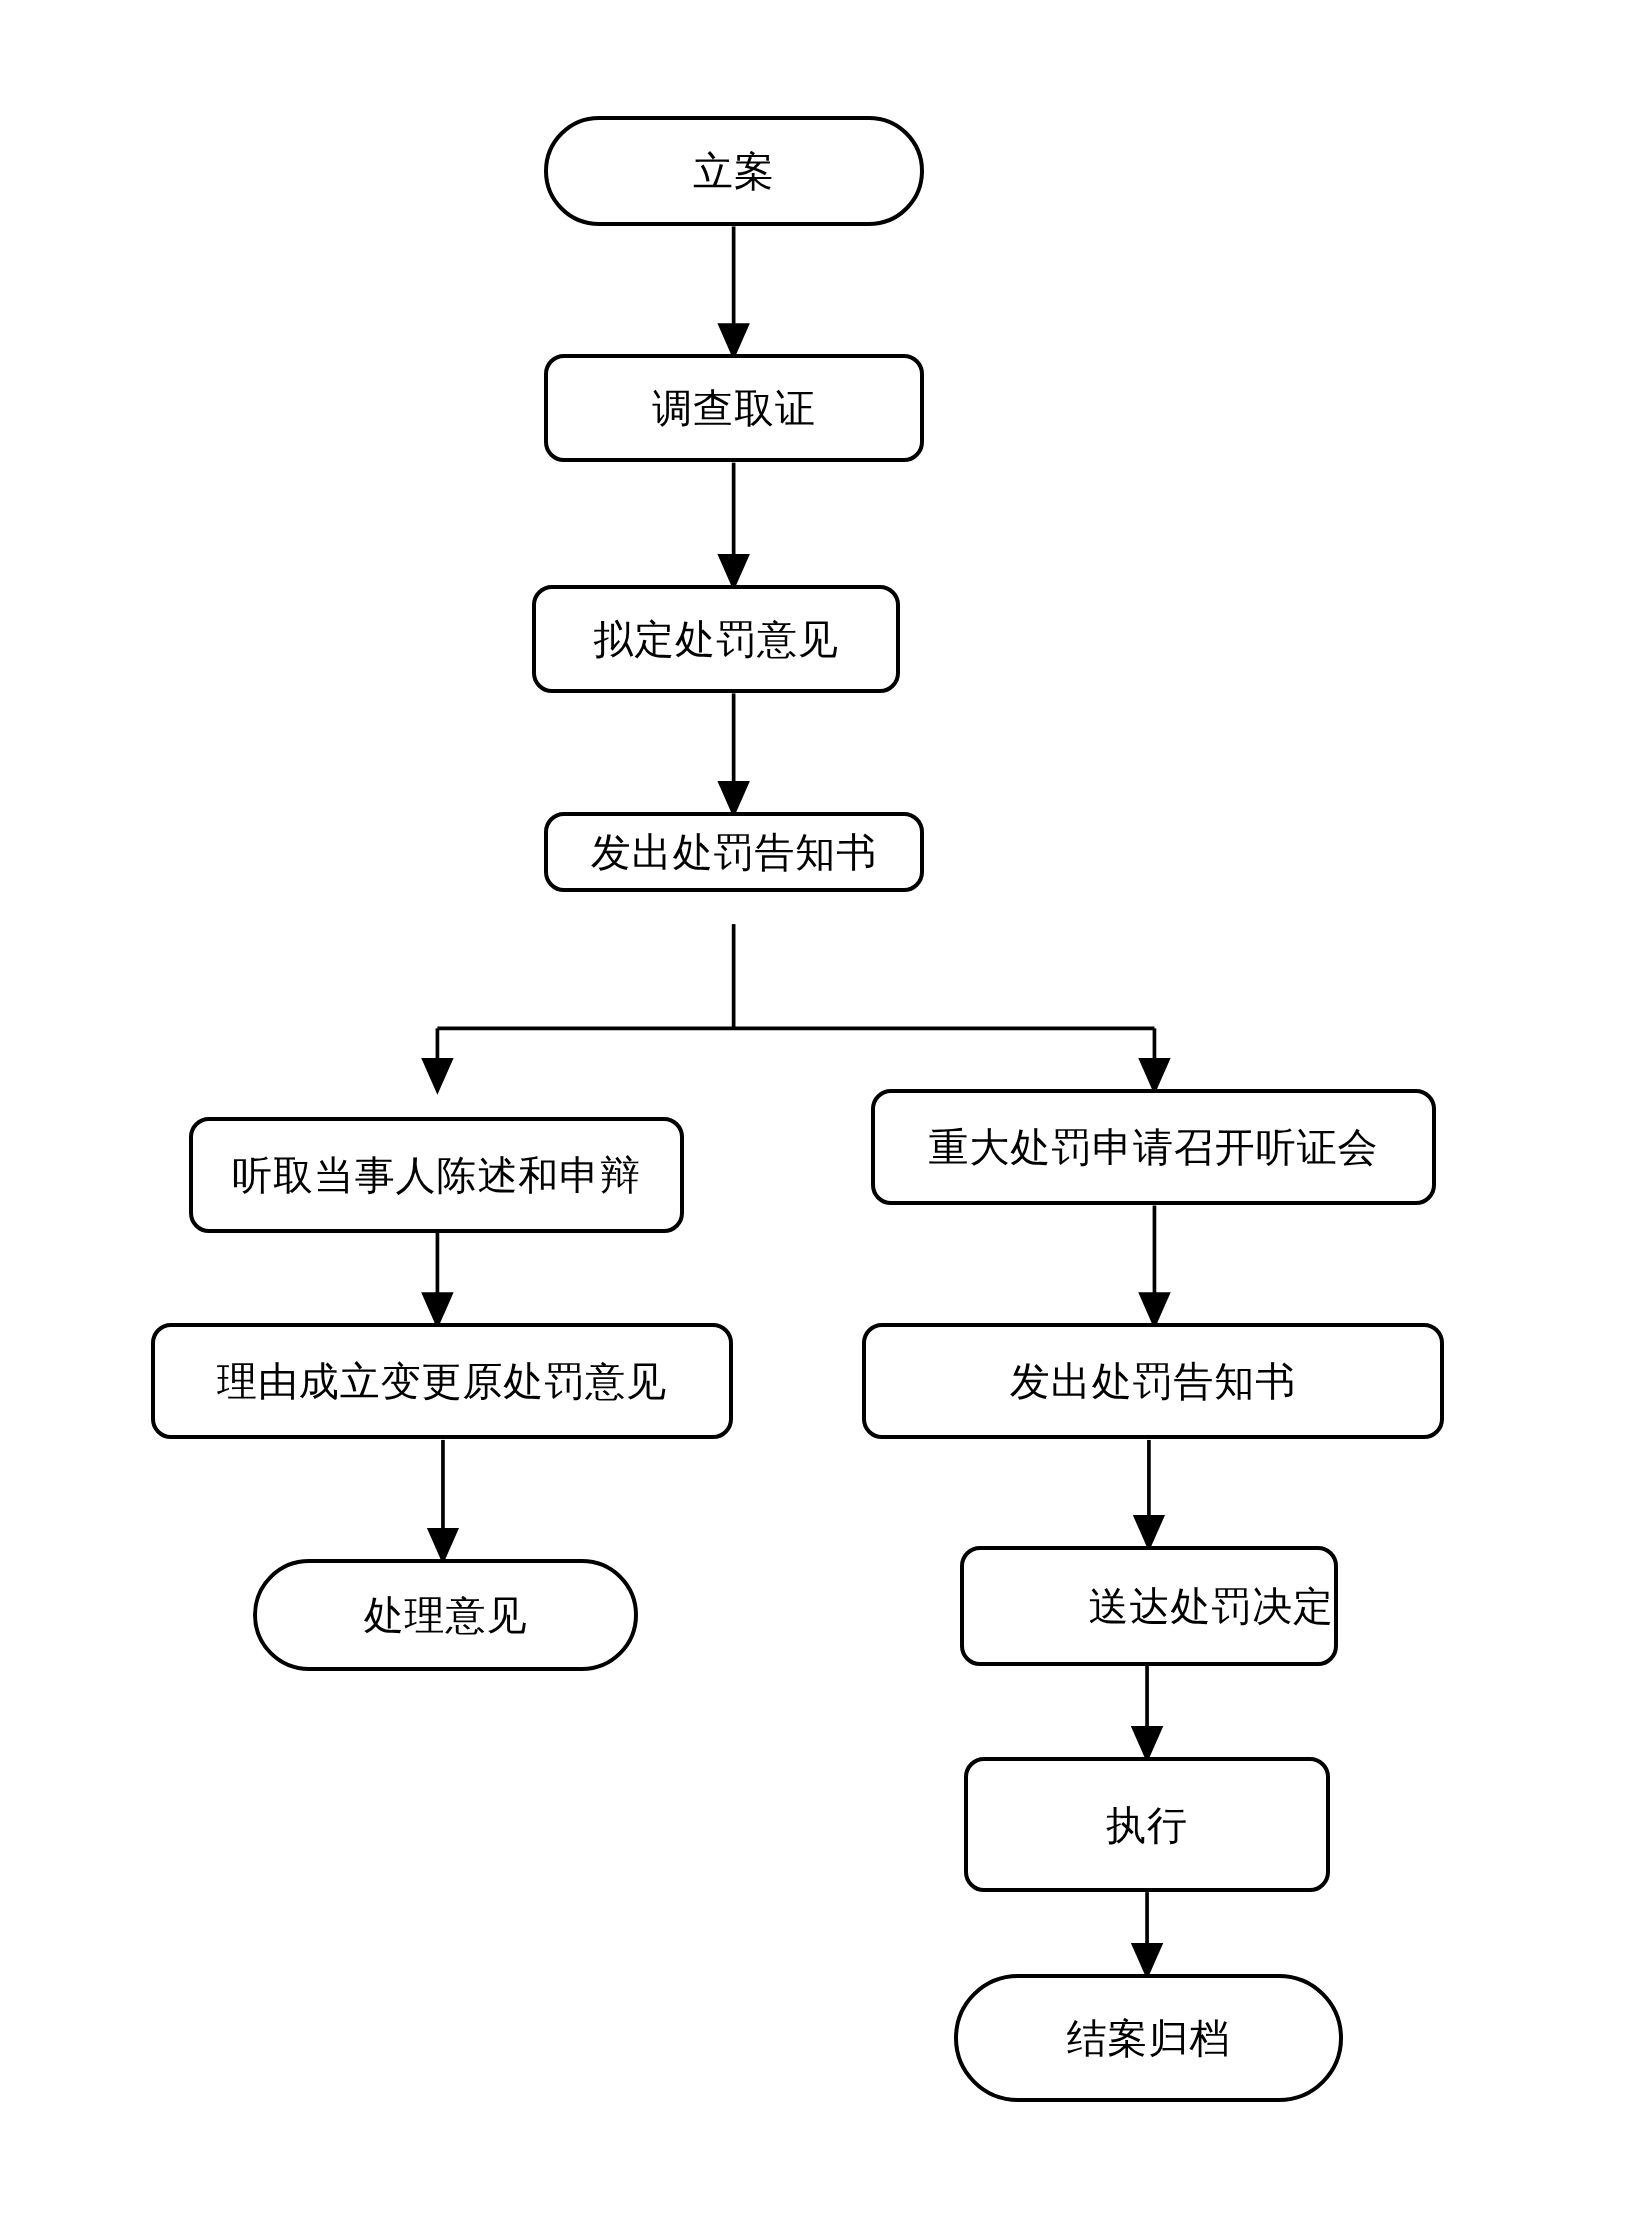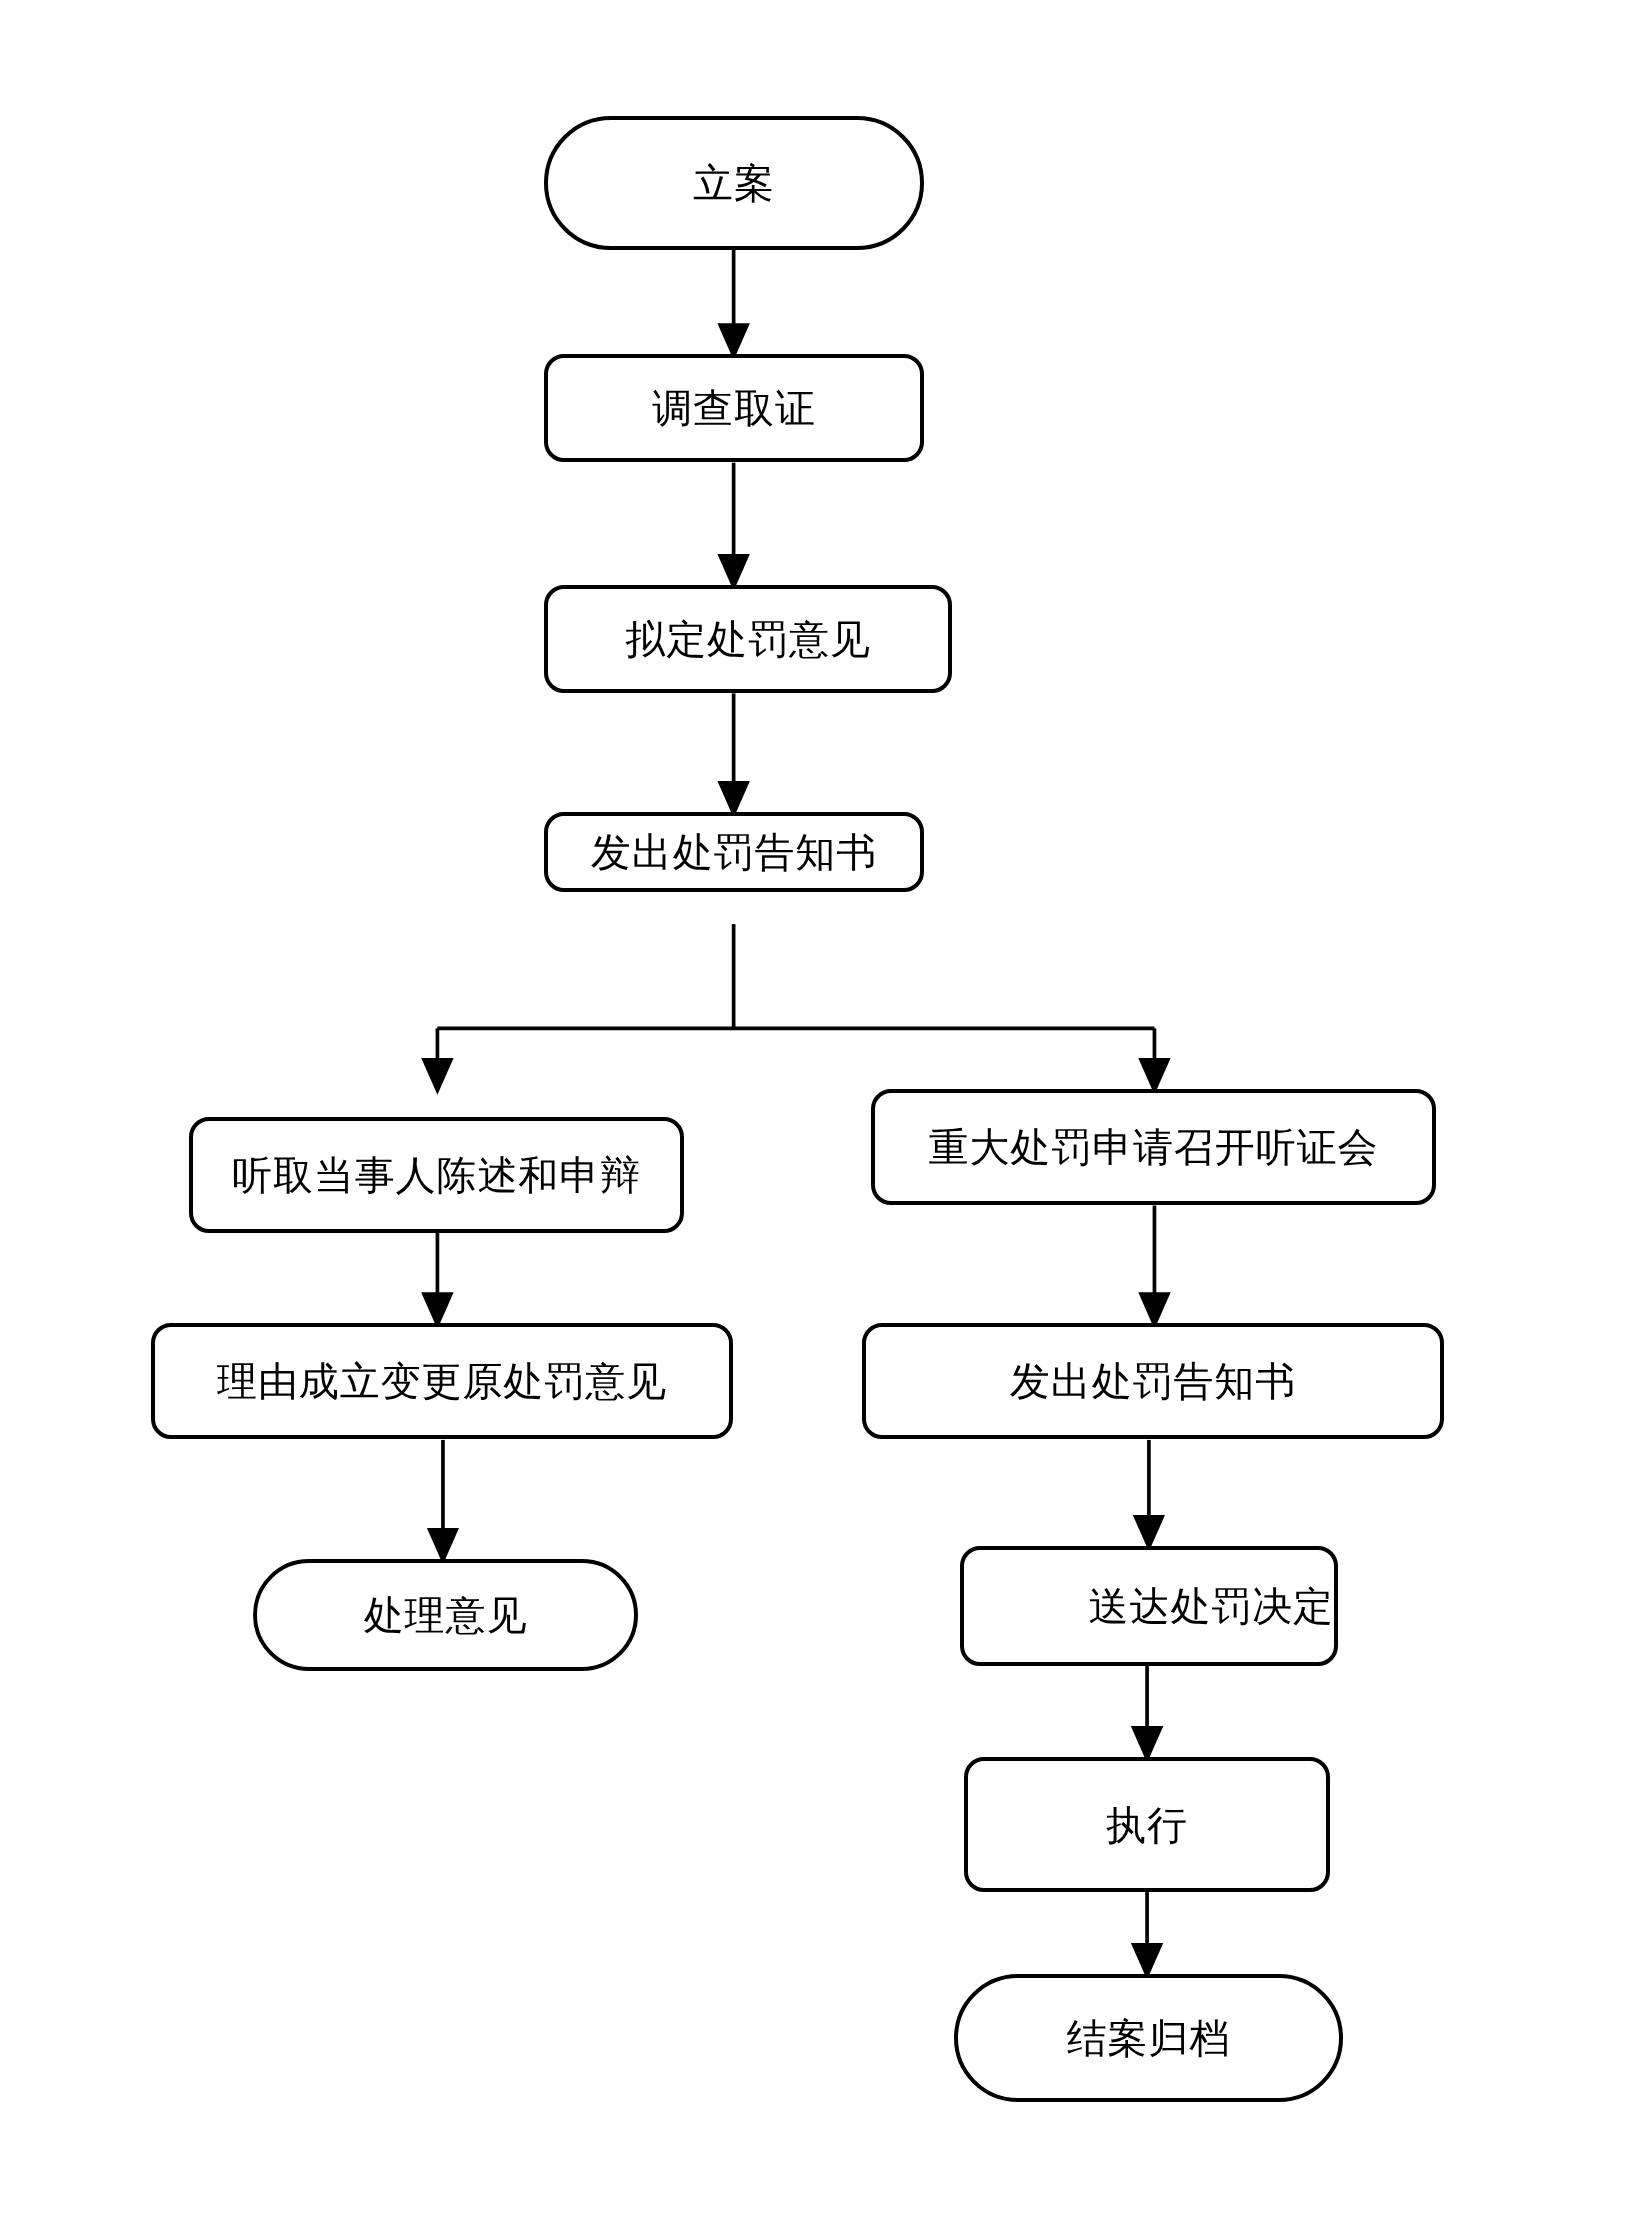--- a/index.html
+++ b/index.html
@@ -78,29 +78,29 @@
 
     <line x1="1251" y1="1306" x2="1251" y2="1420" stroke="#000000" stroke-width="4" marker-end="url(#arrowhead)"></line>
 
     <line x1="1245" y1="1560" x2="1245" y2="1661" stroke="#000000" stroke-width="4" marker-end="url(#arrowhead)"></line>
 
     <line x1="1243" y1="1805" x2="1243" y2="1890" stroke="#000000" stroke-width="4" marker-end="url(#arrowhead)"></line>
 
     <line x1="1243" y1="2050" x2="1243" y2="2125" stroke="#000000" stroke-width="4" marker-end="url(#arrowhead)"></line>
   </svg>
 
-  <div class="node terminator" style="left:544px; top:116px; width:380px; height:134px;">
+  <div class="node terminator" style="left:544px; top:116px; width:380px; height:110px;">
     <span class="node-label">立案</span>
   </div>
 
   <div class="node process" style="left:544px; top:354px; width:380px; height:108px;">
     <span class="node-label">调查取证</span>
   </div>
 
-  <div class="node process" style="left:544px; top:585px; width:408px; height:108px;">
+  <div class="node process" style="left:532px; top:585px; width:368px; height:108px;">
     <span class="node-label">拟定处罚意见</span>
   </div>
 
   <div class="node process" style="left:544px; top:812px; width:380px; height:80px;">
     <span class="node-label">发出处罚告知书</span>
   </div>
 
   <div class="node process" style="left:189px; top:1089px; width:495px; height:116px;margin-top:28px;">
     <span class="node-label">听取当事人陈述和申辩</span>
   </div>

